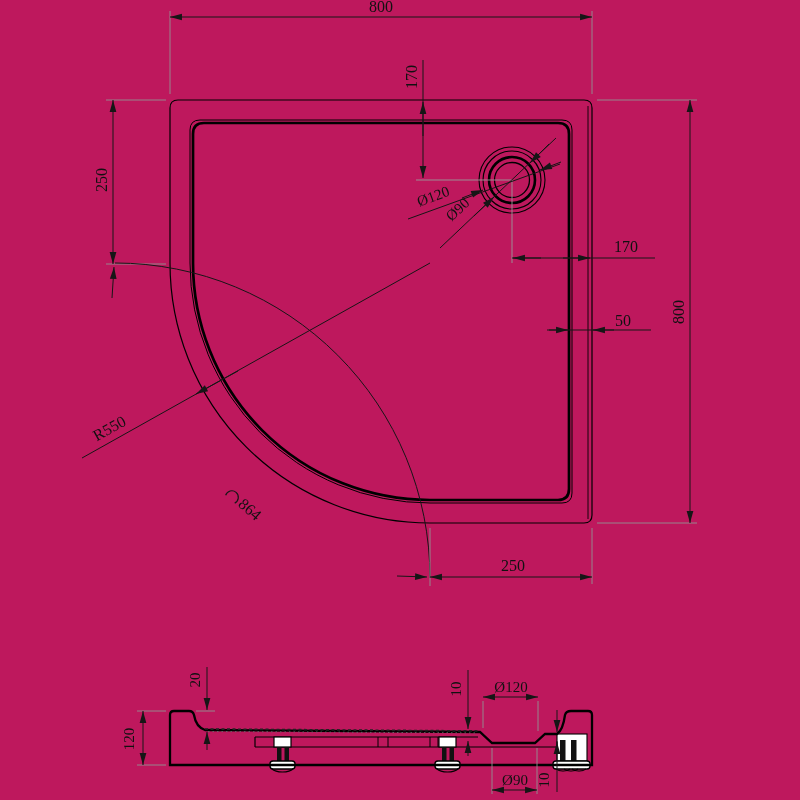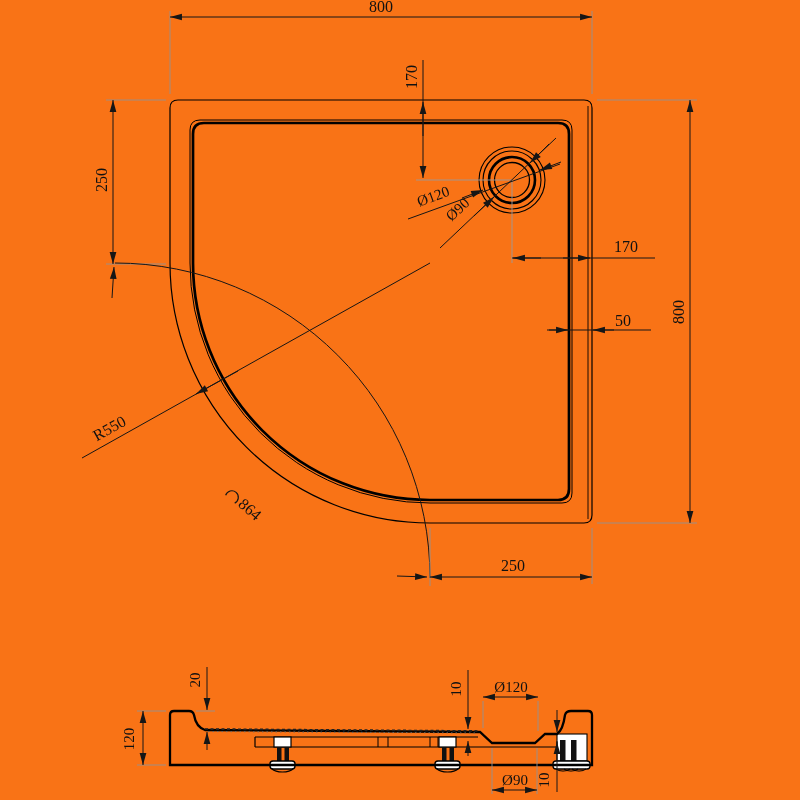--- a/index.html
+++ b/index.html
@@ -1,16 +1,16 @@
 <!DOCTYPE html>
 <html><head>
 <meta charset="utf-8">
 <style>
   html,body{margin:0;padding:0;background:#fff;width:800px;height:800px;overflow:hidden;}
-  #stage{position:relative;width:800px;height:800px;background:#f97316;}
+  #stage{position:relative;width:800px;height:800px;background:#be185d;}
   svg{position:absolute;left:0;top:0;}
   text{font-family:"Liberation Serif","DejaVu Serif",serif;fill:#111;}
   .fs16{font-size:16px;} .fs15{font-size:15px;}
   .outline{stroke:#000;fill:none;}
   .dim{stroke:#161616;stroke-width:1;fill:none;}
   .ext{stroke:#929292;stroke-width:0.9;fill:none;}
   .cl{stroke:#9a9a9a;stroke-width:0.9;fill:none;}
 </style>
 </head>
 <body>

